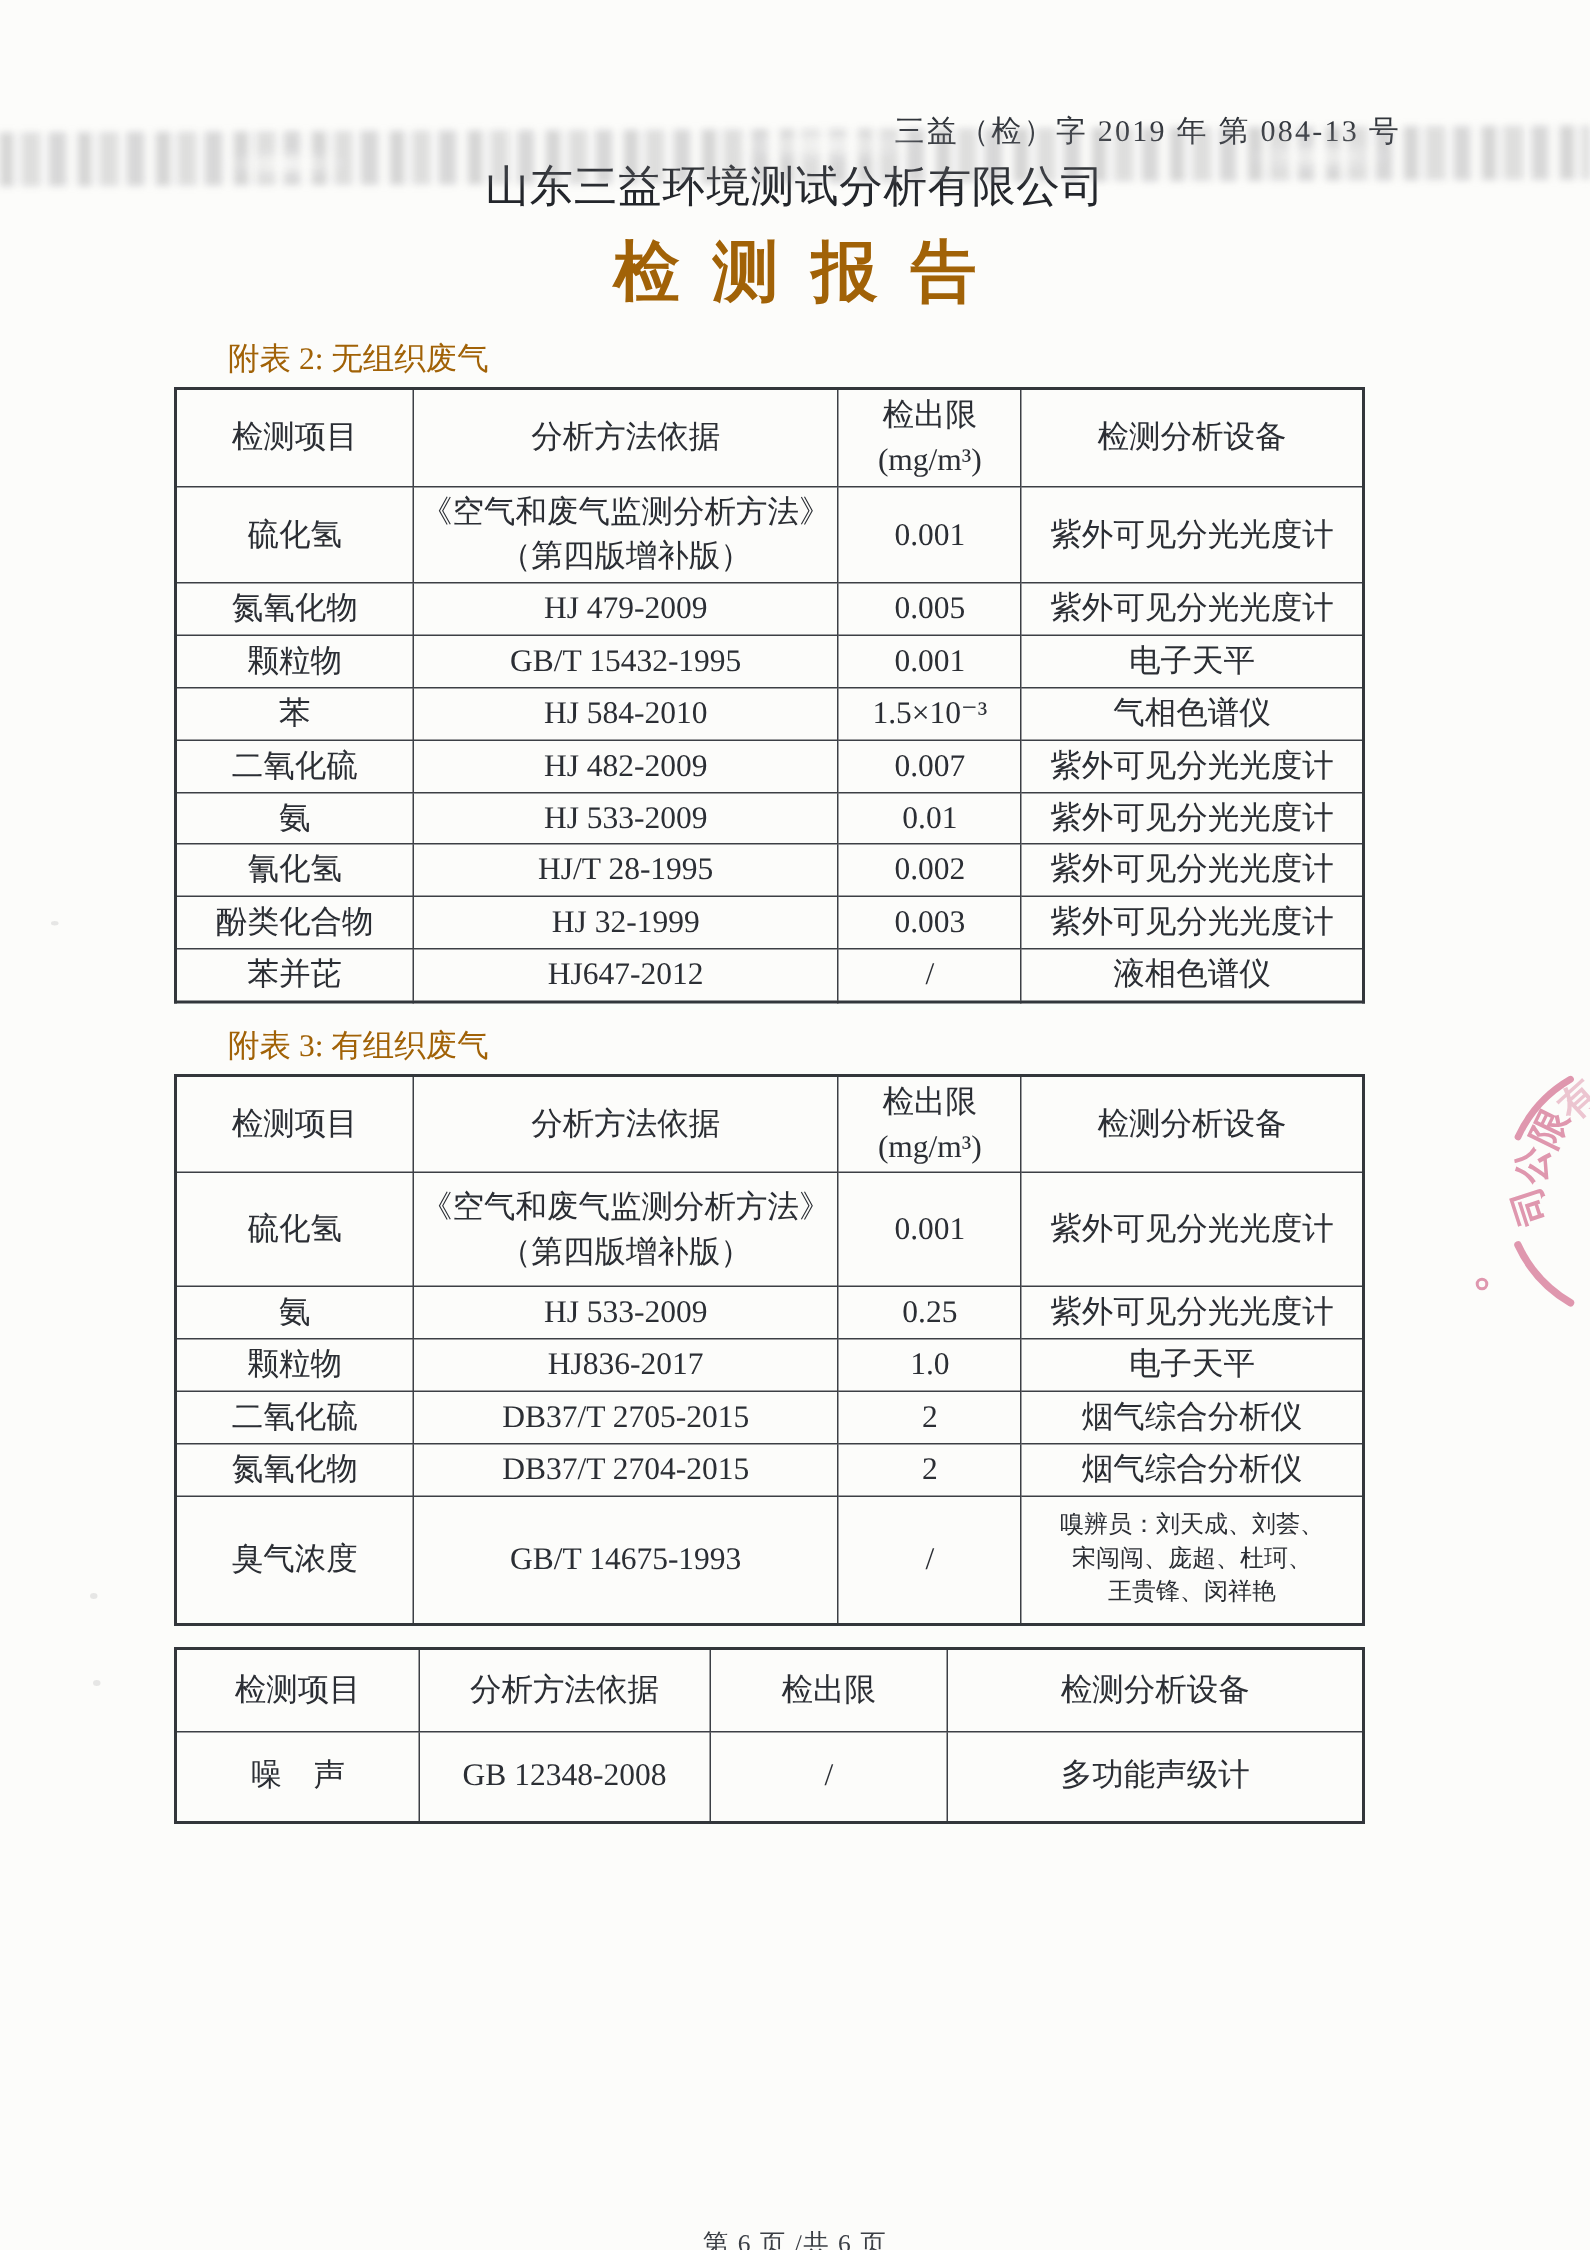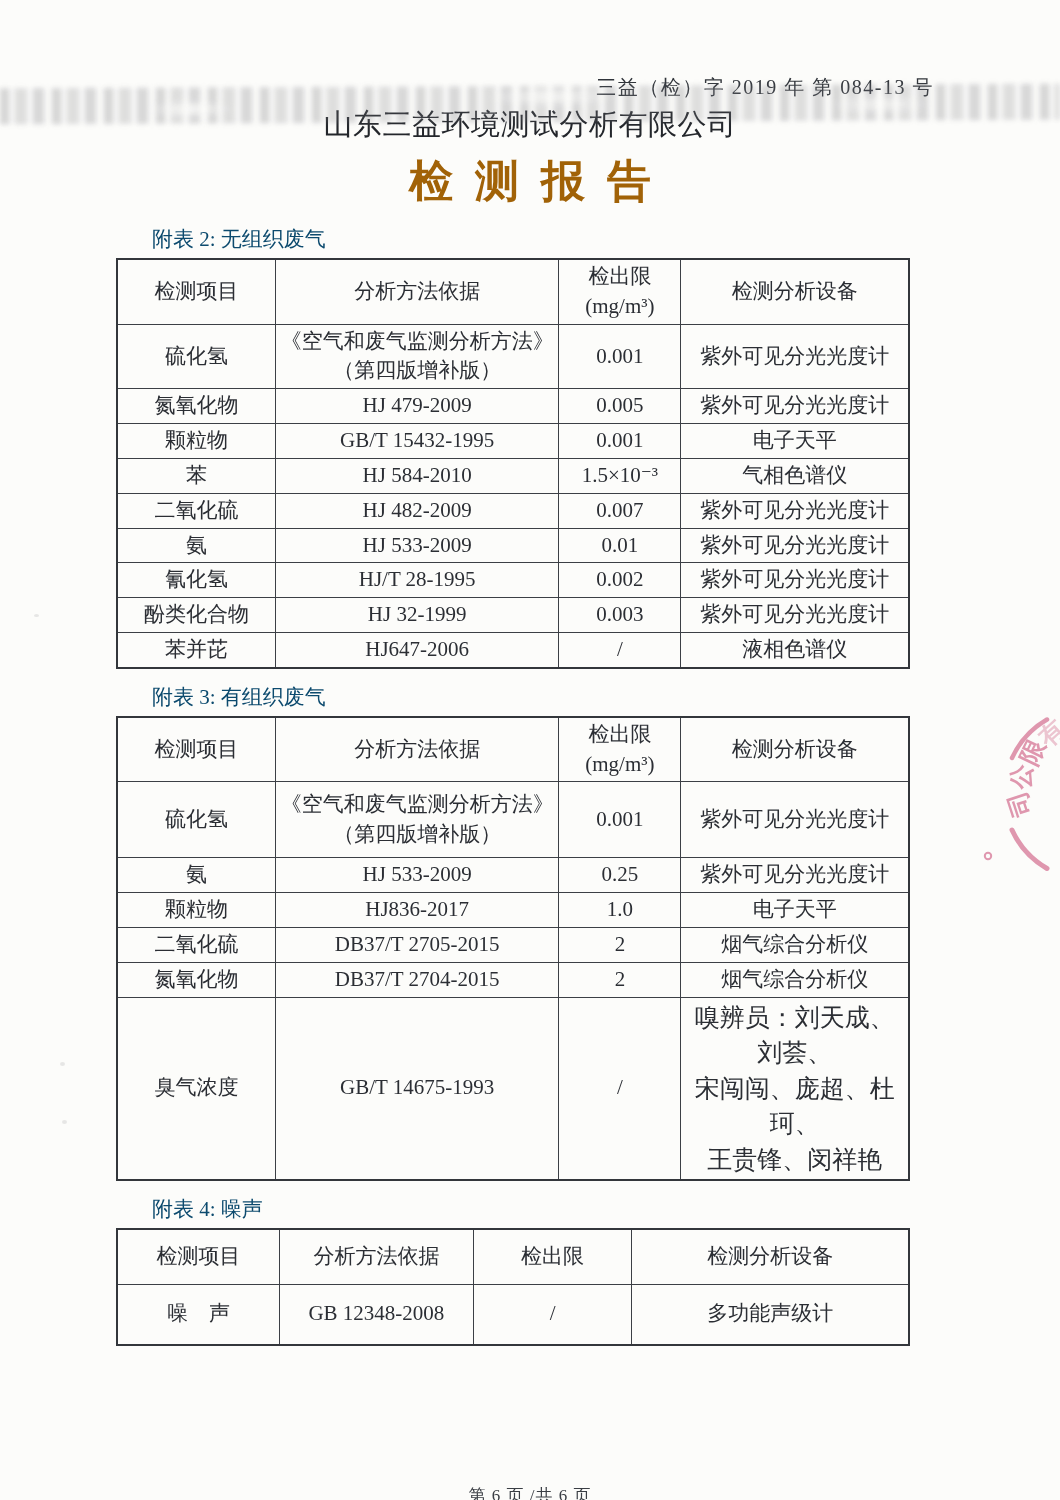--- a/index.html
+++ b/index.html
@@ -40,35 +40,35 @@
   .company{
     margin-top:4px;text-align:center;font-size:29px;letter-spacing:.5px;
     color:#23262b;font-weight:500;
   }
   .title{
     margin-top:7px;text-align:center;font-size:44px;font-weight:700;
     letter-spacing:22px;text-indent:22px;color:#a16207;
   }
 
   .tbl-block{margin-top:14px;}
-  .tbl-label{margin:0 0 5px 152px;font-size:21px;color:#0c4a6e;}
+  .tbl-label{margin:0 0 5px 152px;font-size:21px;color:#a16207;}
   table.rpt{
     width:794px;margin-left:116px;border-collapse:collapse;table-layout:fixed;
     border:2.4px solid #33363b;
   }
   table.rpt th,table.rpt td{
     border:1.5px solid #3c3f45;text-align:center;vertical-align:middle;
     font-weight:normal;font-size:21px;color:#2b2e34;
     white-space:pre-line;line-height:1.42;padding:2px 4px;
     overflow:hidden;
   }
   #t2 thead tr{height:56px} #t2 tbody tr{height:34px} #t2 tbody tr:first-child{height:64px}
   #t3 thead tr{height:56px} #t3 tbody tr{height:34px}
   #t3 tbody tr:first-child{height:76px} #t3 tbody tr:last-child{height:86px}
-  #t3 tbody tr:last-child td:last-child{font-size:25px;padding:2px 6px;}
+  #t3 tbody tr:last-child td:last-child{font-size:16px;padding:2px 6px;}
   #t4 thead tr{height:55px} #t4 tbody tr{height:61px}
 
   .footer{
     position:absolute;top:1410px;left:0;right:0;text-align:center;
     font-size:17px;letter-spacing:1px;color:#3a3e44;
   }
 
   .stamp{position:absolute;left:980px;top:620px;opacity:.8;filter:blur(.4px);}
   .stamp text{
     font-family:"Liberation Serif","DejaVu Serif",serif;
@@ -152,21 +152,21 @@
             <td>紫外可见分光光度计</td>
           </tr>
           <tr>
             <td>酚类化合物</td>
             <td>HJ 32-1999</td>
             <td>0.003</td>
             <td>紫外可见分光光度计</td>
           </tr>
           <tr>
             <td>苯并芘</td>
-            <td>HJ647-2006</td>
+            <td>HJ647-2012</td>
             <td>/</td>
             <td>液相色谱仪</td>
           </tr>
         </tbody>
       </table>
   </section>
 
   <section class="tbl-block">
     <div class="tbl-label">附表 3: 有组织废气</div>
     <table class="rpt" id="t3">
@@ -223,21 +223,20 @@
             <td>/</td>
             <td>嗅辨员：刘天成、刘荟、
 宋闯闯、庞超、杜珂、
 王贵锋、闵祥艳</td>
           </tr>
         </tbody>
       </table>
   </section>
 
   <section class="tbl-block">
-    <div class="tbl-label">附表 4: 噪声</div>
     <table class="rpt" id="t4">
         <colgroup>
           <col style="width: 20.5%;">
           <col style="width: 24.5%;">
           <col style="width: 20%;">
           <col style="width: 35%;">
         </colgroup>
         <thead>
           <tr>
             <th>检测项目</th>

